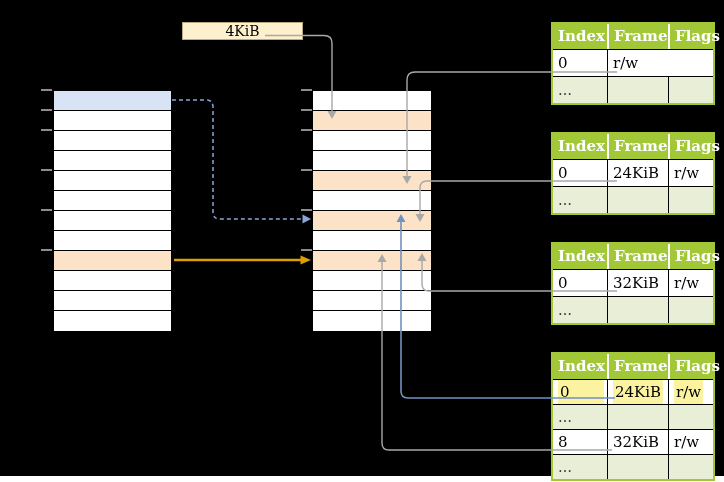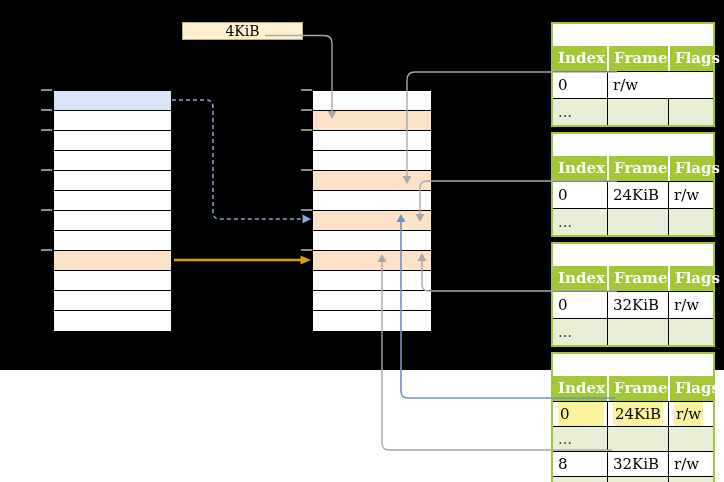--- a/index.html
+++ b/index.html
@@ -1,34 +1,34 @@
 <!DOCTYPE html>
 <html><head>
 <meta charset="utf-8">
 <style>
   html,body{margin:0;padding:0;}
   body{width:724px;height:482px;overflow:hidden;font-family:"DejaVu Serif","Liberation Serif",serif;}
-  #canvas{position:relative;width:724px;height:370px;}
+  #canvas{position:relative;width:724px;height:476px;}
   *{box-sizing:border-box;}
 
   
   #size-label{position:absolute;left:182px;top:22px;width:121px;height:18px;
     border:1px solid #b9ab80;text-align:center;line-height:16px;font-size:14px;color:#000;}
 
   
   .memcol{position:absolute;top:90px;border:1px solid #000;}
   .cell{height:20px;border-bottom:1px solid #000;}
   .cell:last-child{border-bottom:none;}
 
   .tick{position:absolute;height:2px;width:11px;}
 
   
   .ptable{position:absolute;left:551px;width:164px;border:2px solid #a2c837;background:#fff;}
   .trow{display:grid;grid-template-columns:54px 61px 45px;}
-  .trow.head{height:25px;background:#a2c837;margin-top:22px;}
+  .trow.head{height:25px;background:#a2c837;}
   .hcell{color:#fff;font-weight:bold;font-size:15px;line-height:25px;padding-left:5px;}
   .hcell + .hcell{border-left:2px solid #fff;}
   .brow{border-top:1px solid #000;}
   .bcell{font-size:15px;color:#000;padding-left:5px;white-space:nowrap;overflow:hidden;}
   .bcell + .bcell{border-left:1px solid #000;}
   .dots{font-size:14px;color:#3a3a3a;}
   .hl{display:inline-block;padding:0 2px;}
 
   #overlay{position:absolute;left:0;top:0;z-index:10;pointer-events:none;}
 </style>

